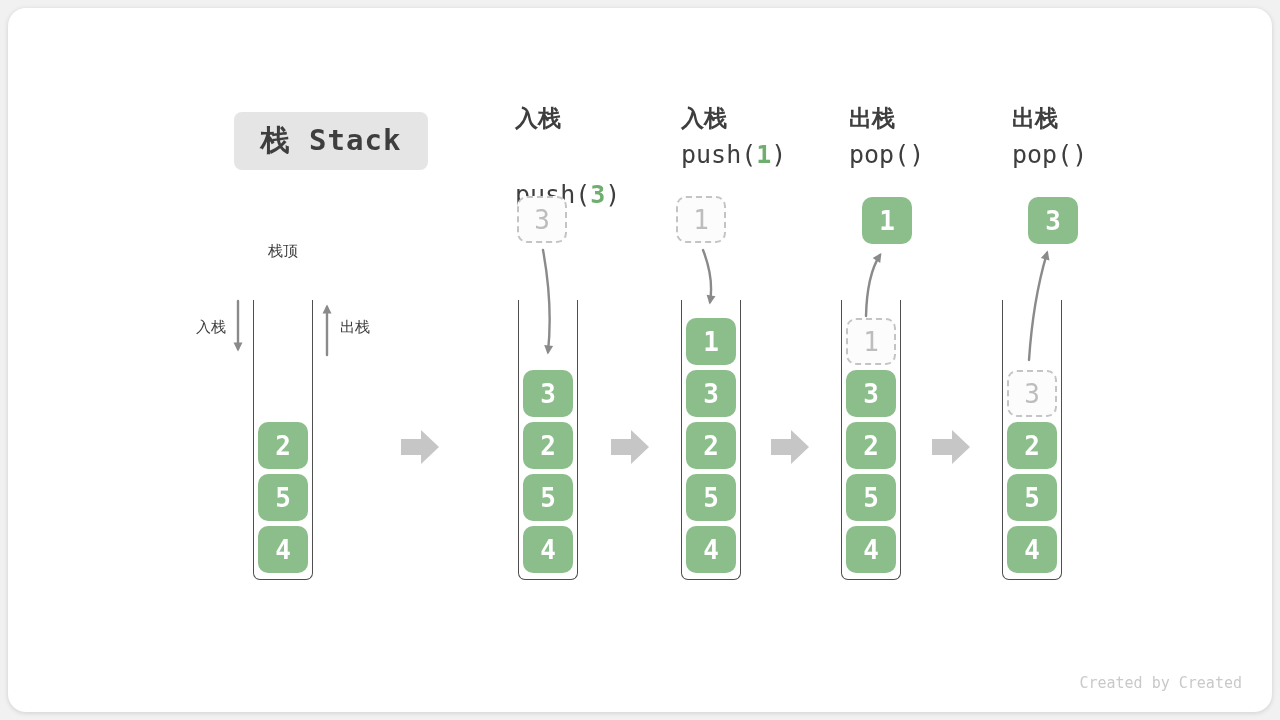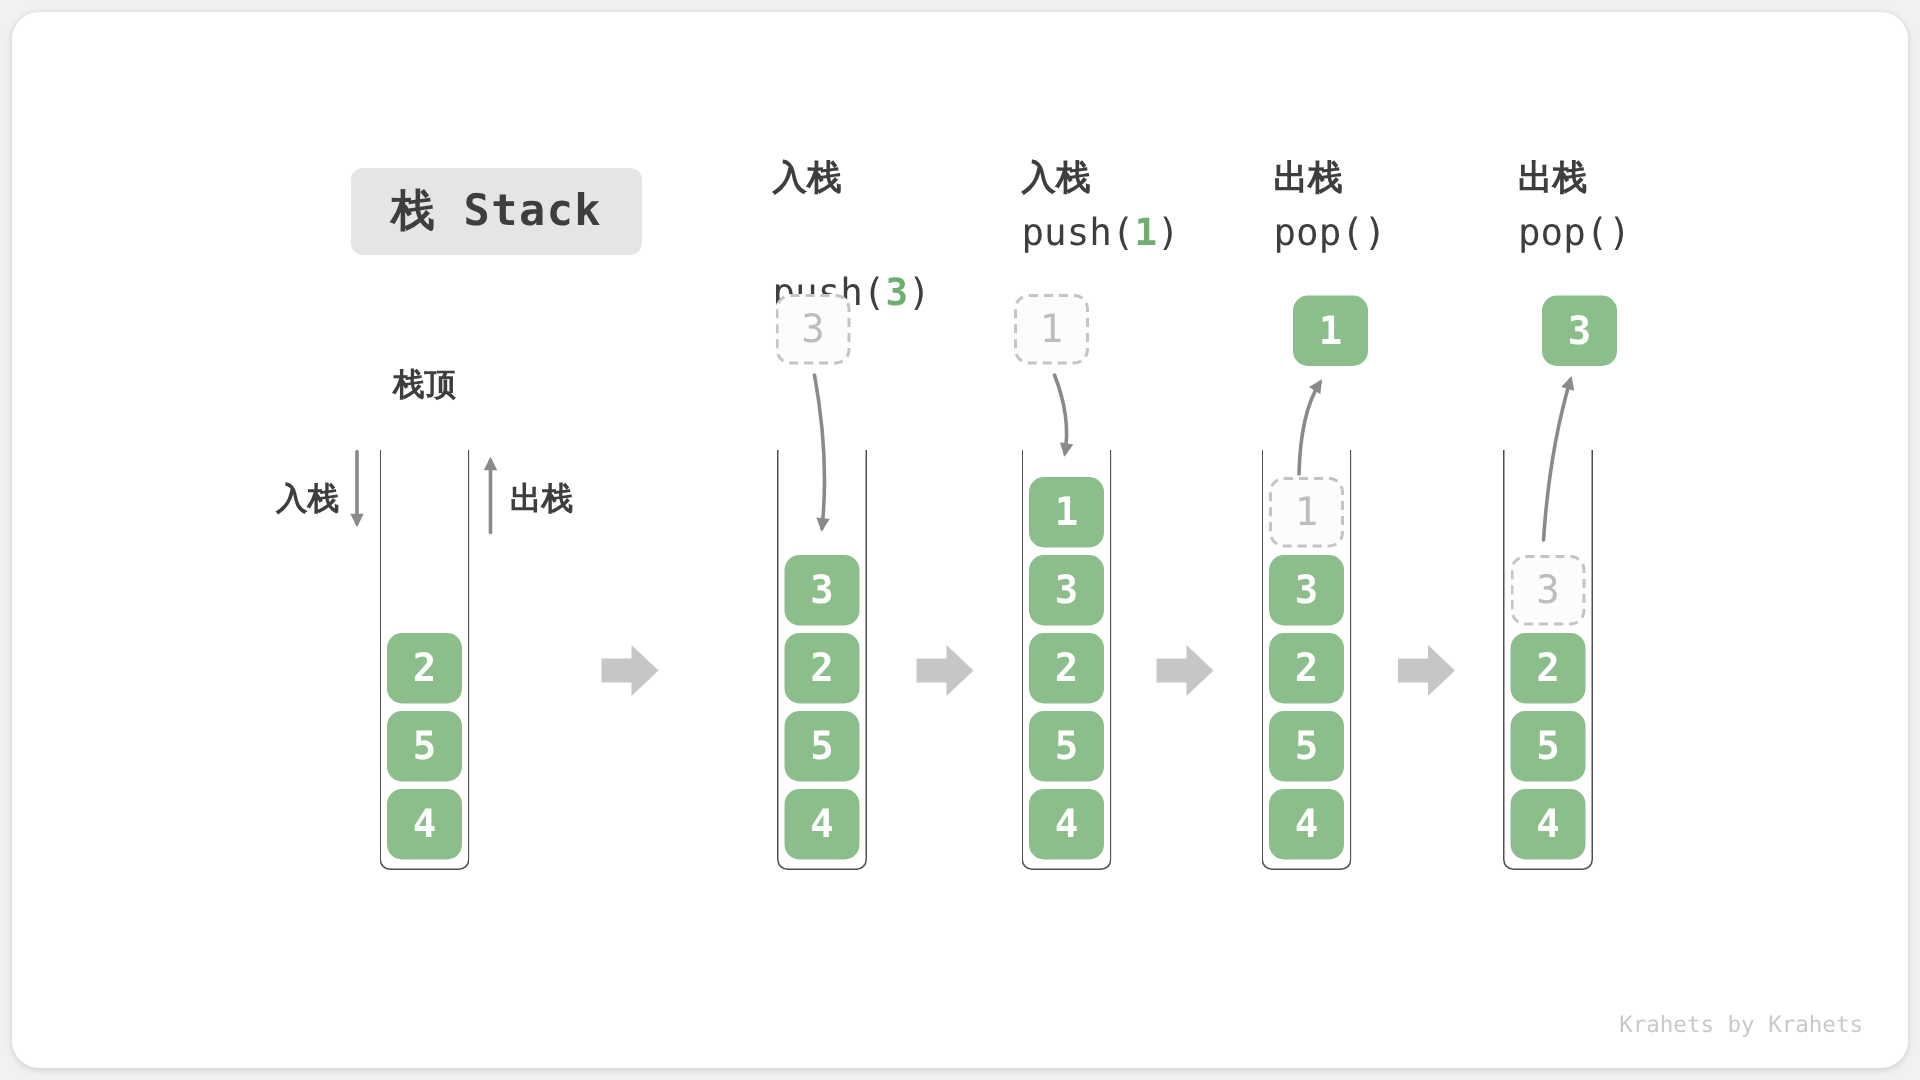--- a/index.html
+++ b/index.html
@@ -22,21 +22,21 @@
   .overlay{position:absolute; left:0; top:0; pointer-events:none;}
 
   .badge{
     position:absolute; left:186px; top:112px; width:194px; height:58px;
     background:var(--badge_bg); border-radius:8px;
     display:flex; align-items:center; justify-content:center;
     font-family:"DejaVu Sans Mono",monospace; font-size:29px; font-weight:600;
     color:var(--ink); letter-spacing:1px;margin-left:48px;
   }
 
-  .cjk-label{ position:absolute; color:var(--ink); font-weight:700; font-size:21px; }
+  .cjk-label{ position:absolute; color:var(--ink); font-weight:400; font-size:15px; }
   .hdr-cn{ position:absolute; color:var(--ink); font-weight:700; font-size:23px; }
   .hdr-code{
     position:absolute; color:var(--ink);
     font-family:"DejaVu Sans Mono",monospace; font-size:25px; font-weight:500;
     white-space:pre;
   }
   .hdr-code .arg{ color:var(--arg_green); font-weight:700; }
 
   .well{
     position:absolute; top:300px; width:60px; height:280px;
@@ -140,15 +140,15 @@
   <div class="cell" style="left:846px; top:422px;">2</div>
   <div class="cell" style="left:846px; top:474px;">5</div>
   <div class="cell" style="left:846px; top:526px;">4</div>
 
   <div class="cell" style="left:1028px; top:197px;">3</div>
   <div class="cell ghost" style="left:1007px; top:370px;">3</div>
   <div class="cell" style="left:1007px; top:422px;">2</div>
   <div class="cell" style="left:1007px; top:474px;">5</div>
   <div class="cell" style="left:1007px; top:526px;">4</div>
 
-  <div class="credit">Krahets by Krahets</div>
+  <div class="credit">Created by Created</div>
 
 </div>
 
 </body></html>

